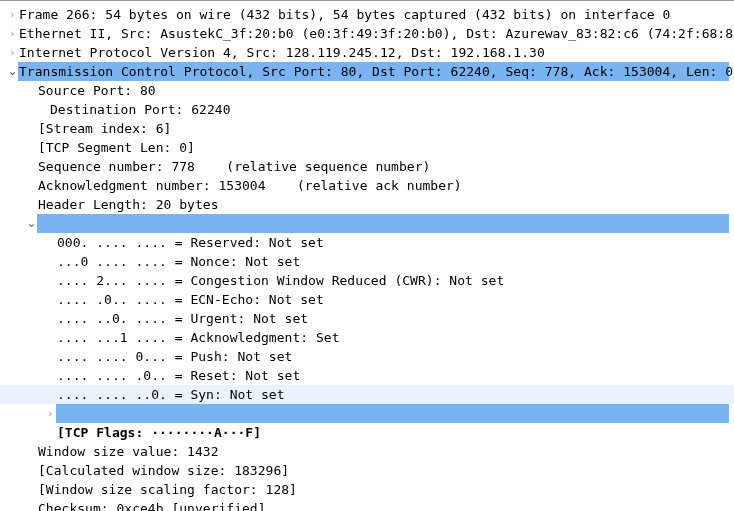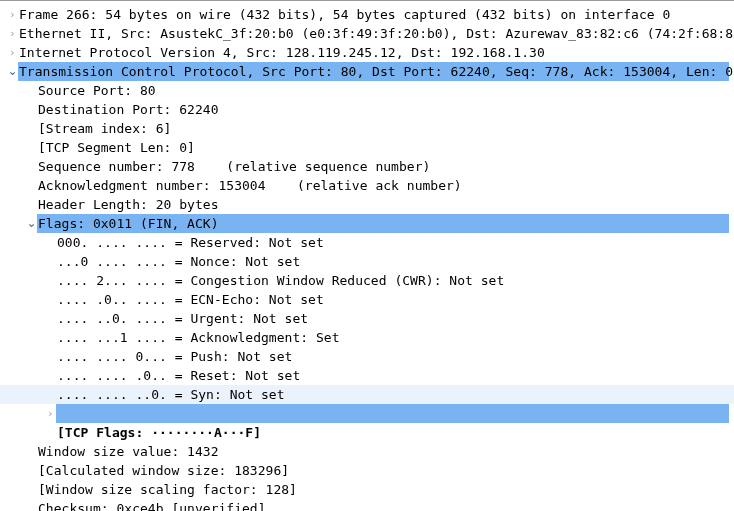--- a/index.html
+++ b/index.html
@@ -78,27 +78,27 @@
 </head>
 <body>
 
 <div id="pane">
   <div class="rows" id="rows">
       <div class="row" style="top: 4px; position: absolute; left: 0px; right: 0px;"><span class="twisty" style="left: 6px;">›</span><span class="label ontop" style="left: 18px; text-align: center;">Frame 266: 54 bytes on wire (432 bits), 54 bytes captured (432 bits) on interface 0</span></div>
       <div class="row" style="top: 23px; position: absolute; left: 0px; right: 0px;"><span class="twisty" style="left: 6px;">›</span><span class="label ontop" style="left: 18px;">Ethernet II, Src: AsustekC_3f:20:b0 (e0:3f:49:3f:20:b0), Dst: Azurewav_83:82:c6 (74:2f:68:83:82:c6)</span></div>
       <div class="row" style="top: 42px; position: absolute; left: 0px; right: 0px;"><span class="twisty" style="left: 6px;">›</span><span class="label ontop" style="left: 18px;">Internet Protocol Version 4, Src: 128.119.245.12, Dst: 192.168.1.30</span></div>
       <div class="row" style="top: 61px; position: absolute; left: 0px; right: 0px;"><span class="twisty open" style="left: 6px;">⌄</span><div class="fillsel" style="left: 18px; right: 5px;"></div><span class="label ontop" style="left: 18px;">Transmission Control Protocol, Src Port: 80, Dst Port: 62240, Seq: 778, Ack: 153004, Len: 0</span></div>
       <div class="row" style="top: 80px; position: absolute; left: 0px; right: 0px;"><span class="label ontop" style="left: 37px;">Source Port: 80</span></div>
-      <div class="row" style="top: 99px; position: absolute; left: 0px; right: 0px;"><span class="label ontop" style="left: 37px;">Destination Port: 62240</span></div>
+      <div class="row" style="top: 99px; position: absolute; left: 12px; right: 0px;"><span class="label ontop" style="left: 37px;">Destination Port: 62240</span></div>
       <div class="row" style="top: 118px; position: absolute; left: 0px; right: 0px;"><span class="label ontop" style="left: 37px;">[Stream index: 6]</span></div>
       <div class="row" style="top: 137px; position: absolute; left: 0px; right: 0px;"><span class="label ontop" style="left: 37px;">[TCP Segment Len: 0]</span></div>
       <div class="row" style="top: 156px; position: absolute; left: 0px; right: 0px;"><span class="label ontop" style="left: 37px;">Sequence number: 778    (relative sequence number)</span></div>
       <div class="row" style="top: 175px; position: absolute; left: 0px; right: 0px;"><span class="label ontop" style="left: 37px;">Acknowledgment number: 153004    (relative ack number)</span></div>
       <div class="row" style="top: 194px; position: absolute; left: 0px; right: 0px;"><span class="label ontop" style="left: 37px;">Header Length: 20 bytes</span></div>
-      <div class="row" style="top: 213px; position: absolute; left: 0px; right: 0px;"><span class="twisty open" style="left: 25px;">⌄</span><div class="fillsel" style="left: 37px; right: 5px;"></div><span class="label ontop" style="left: 37px;">Flags: 0x011 (FIN, ACK)</span></div>
+      <div class="row" style="top: 213px; position: absolute; left: 0px; right: 0px;"><span class="twisty open" style="left: 25px;">⌄</span><div class="fillsel" style="left: 37px; right: 5px;"></div></div>
       <div class="row" style="top: 232px; position: absolute; left: 0px; right: 0px;"><span class="label ontop" style="left: 56px;">000. .... .... = Reserved: Not set</span></div>
       <div class="row" style="top: 251px; position: absolute; left: 0px; right: 0px;"><span class="label ontop" style="left: 56px;">...0 .... .... = Nonce: Not set</span></div>
       <div class="row" style="top: 270px; position: absolute; left: 0px; right: 0px;"><span class="label ontop" style="left: 56px;">.... 2... .... = Congestion Window Reduced (CWR): Not set</span></div>
       <div class="row" style="top: 289px; position: absolute; left: 0px; right: 0px; padding-left: 44px;"><span class="label ontop" style="left: 56px;">.... .0.. .... = ECN-Echo: Not set</span></div>
       <div class="row" style="top: 308px; position: absolute; left: 0px; right: 0px;"><span class="label ontop" style="left: 56px;">.... ..0. .... = Urgent: Not set</span></div>
       <div class="row" style="top: 327px; position: absolute; left: 0px; right: 0px;"><span class="label ontop" style="left: 56px;">.... ...1 .... = Acknowledgment: Set</span></div>
       <div class="row" style="top: 346px; position: absolute; left: 0px; right: 0px;"><span class="label ontop" style="left: 56px;">.... .... 0... = Push: Not set</span></div>
       <div class="row" style="top: 365px; position: absolute; left: 0px; right: 0px;"><span class="label ontop" style="left: 56px;">.... .... .0.. = Reset: Not set</span></div>
       <div class="row altlight" style="top: 384px; position: absolute; left: 0px; right: 0px;"><span class="label ontop" style="left: 56px;">.... .... ..0. = Syn: Not set</span></div>
       <div class="row" style="top: 403px; position: absolute; left: 0px; right: 0px;"><span class="twisty" style="left: 44px;">›</span><div class="fillsel" style="left: 56px; right: 5px;"></div></div>

